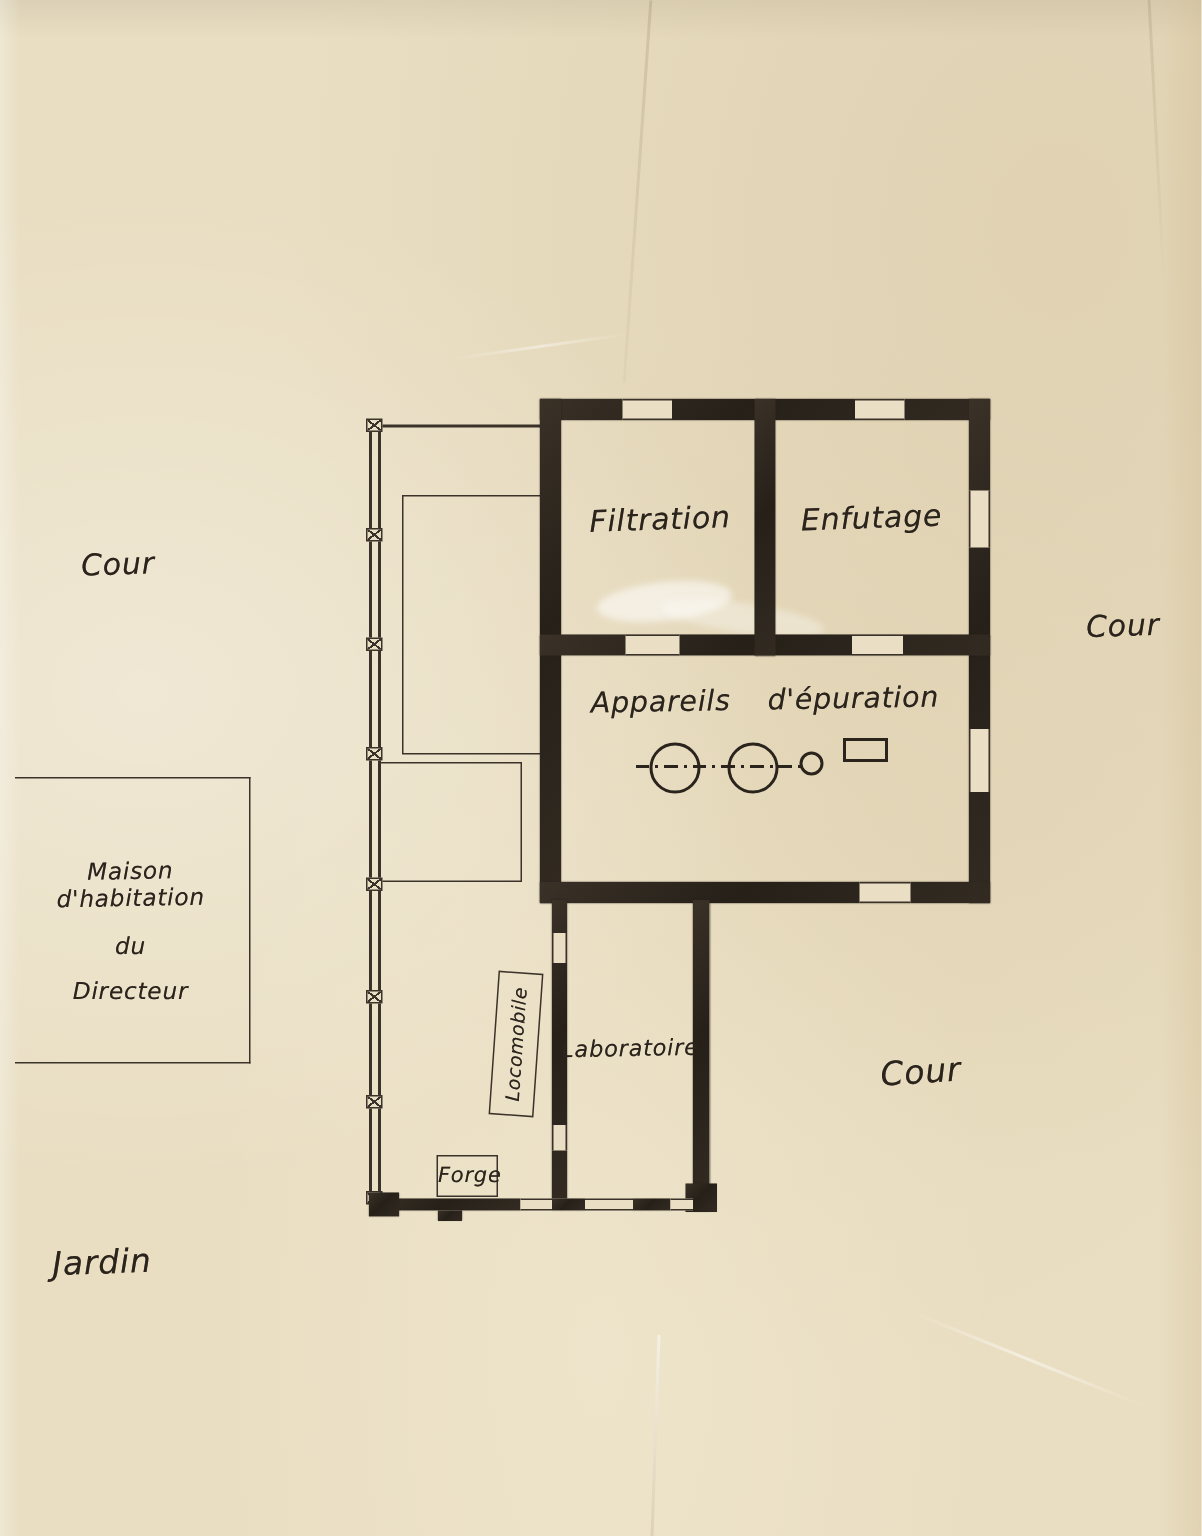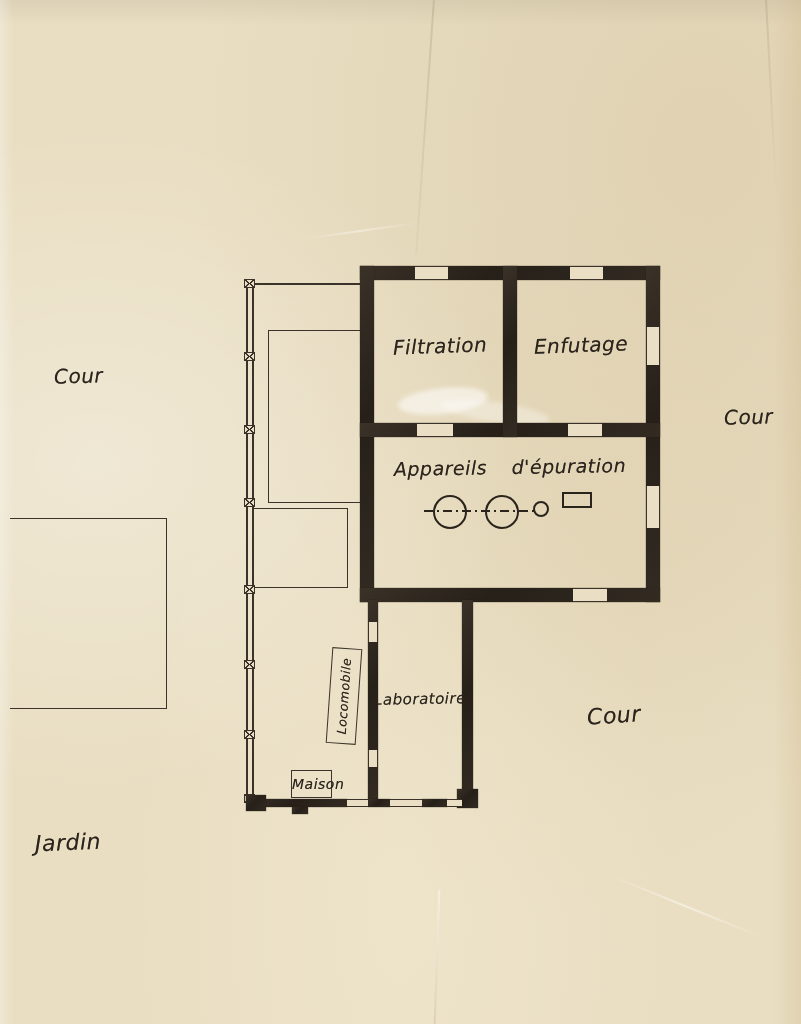--- a/index.html
+++ b/index.html
@@ -134,33 +134,38 @@
   <div class="circ" style="left:433px;top:495px;width:34px;height:34px;"></div>
   <div class="circ" style="left:485px;top:495px;width:34px;height:34px;"></div>
   <div class="circ" style="left:533px;top:501px;width:16px;height:16px;"></div>
   <div class="eq-rect" style="left:562px;top:492px;width:30px;height:16px;"></div>
 
   <div class="loco-box" style="left:329px;top:648px;width:30px;height:96px;">
     <span class="loco-text handw" style="position:absolute;font-size:12.5px;">Locomobile</span>
   </div>
 
   <div class="thin-rect" style="left:291px;top:770px;width:41px;height:28px;text-align:center;">
-    <span class="handw" style="position:static;font-size:14px;line-height:26px;">Maison</span>
+    <span class="handw" style="position:static;font-size:14px;line-height:26px;">Forge</span>
   </div>
 
   <div class="handw" style="left:54px;top:364px;font-size:20px;transform:rotate(-2deg);">Cour</div>
   <div class="handw" style="left:724px;top:405px;font-size:20px;transform:rotate(-2deg);">Cour</div>
   <div class="handw" style="left:587px;top:703px;font-size:22px;transform:rotate(-4deg);">Cour</div>
   <div class="handw" style="left:35px;top:830px;font-size:22px;transform:rotate(-2deg);">Jardin</div>
 
   <div class="handw" style="left:376px;top:334px;width:128px;font-size:20px;text-align:center;transform:rotate(-2deg);">Filtration</div>
   <div class="handw" style="left:515px;top:333px;width:132px;font-size:20px;text-align:center;transform:rotate(-2deg);">Enfutage</div>
 
   <div class="handw" style="left:374px;top:456px;width:272px;font-size:19px;text-align:center;transform:rotate(-1deg);">
     <span style="margin-right:9px;">Appareils</span>
     <span style="margin-left:9px;">d'épuration</span>
   </div>
 
 
   <div class="handw" style="left:374px;top:690px;width:92px;font-size:15px;text-align:center;transform:rotate(-1deg);">Laboratoire</div>
 
+  <div class="handw" style="left:12px;top:572px;width:150px;font-size:15.5px;text-align:center;white-space:normal;">
+    <div style="margin-bottom:14px;transform:rotate(-1deg);">Maison d'habitation</div>
+    <div style="margin-bottom:12px;">du</div>
+    <div>Directeur</div>
+  </div>
 
 </div>
 
 </body></html>

